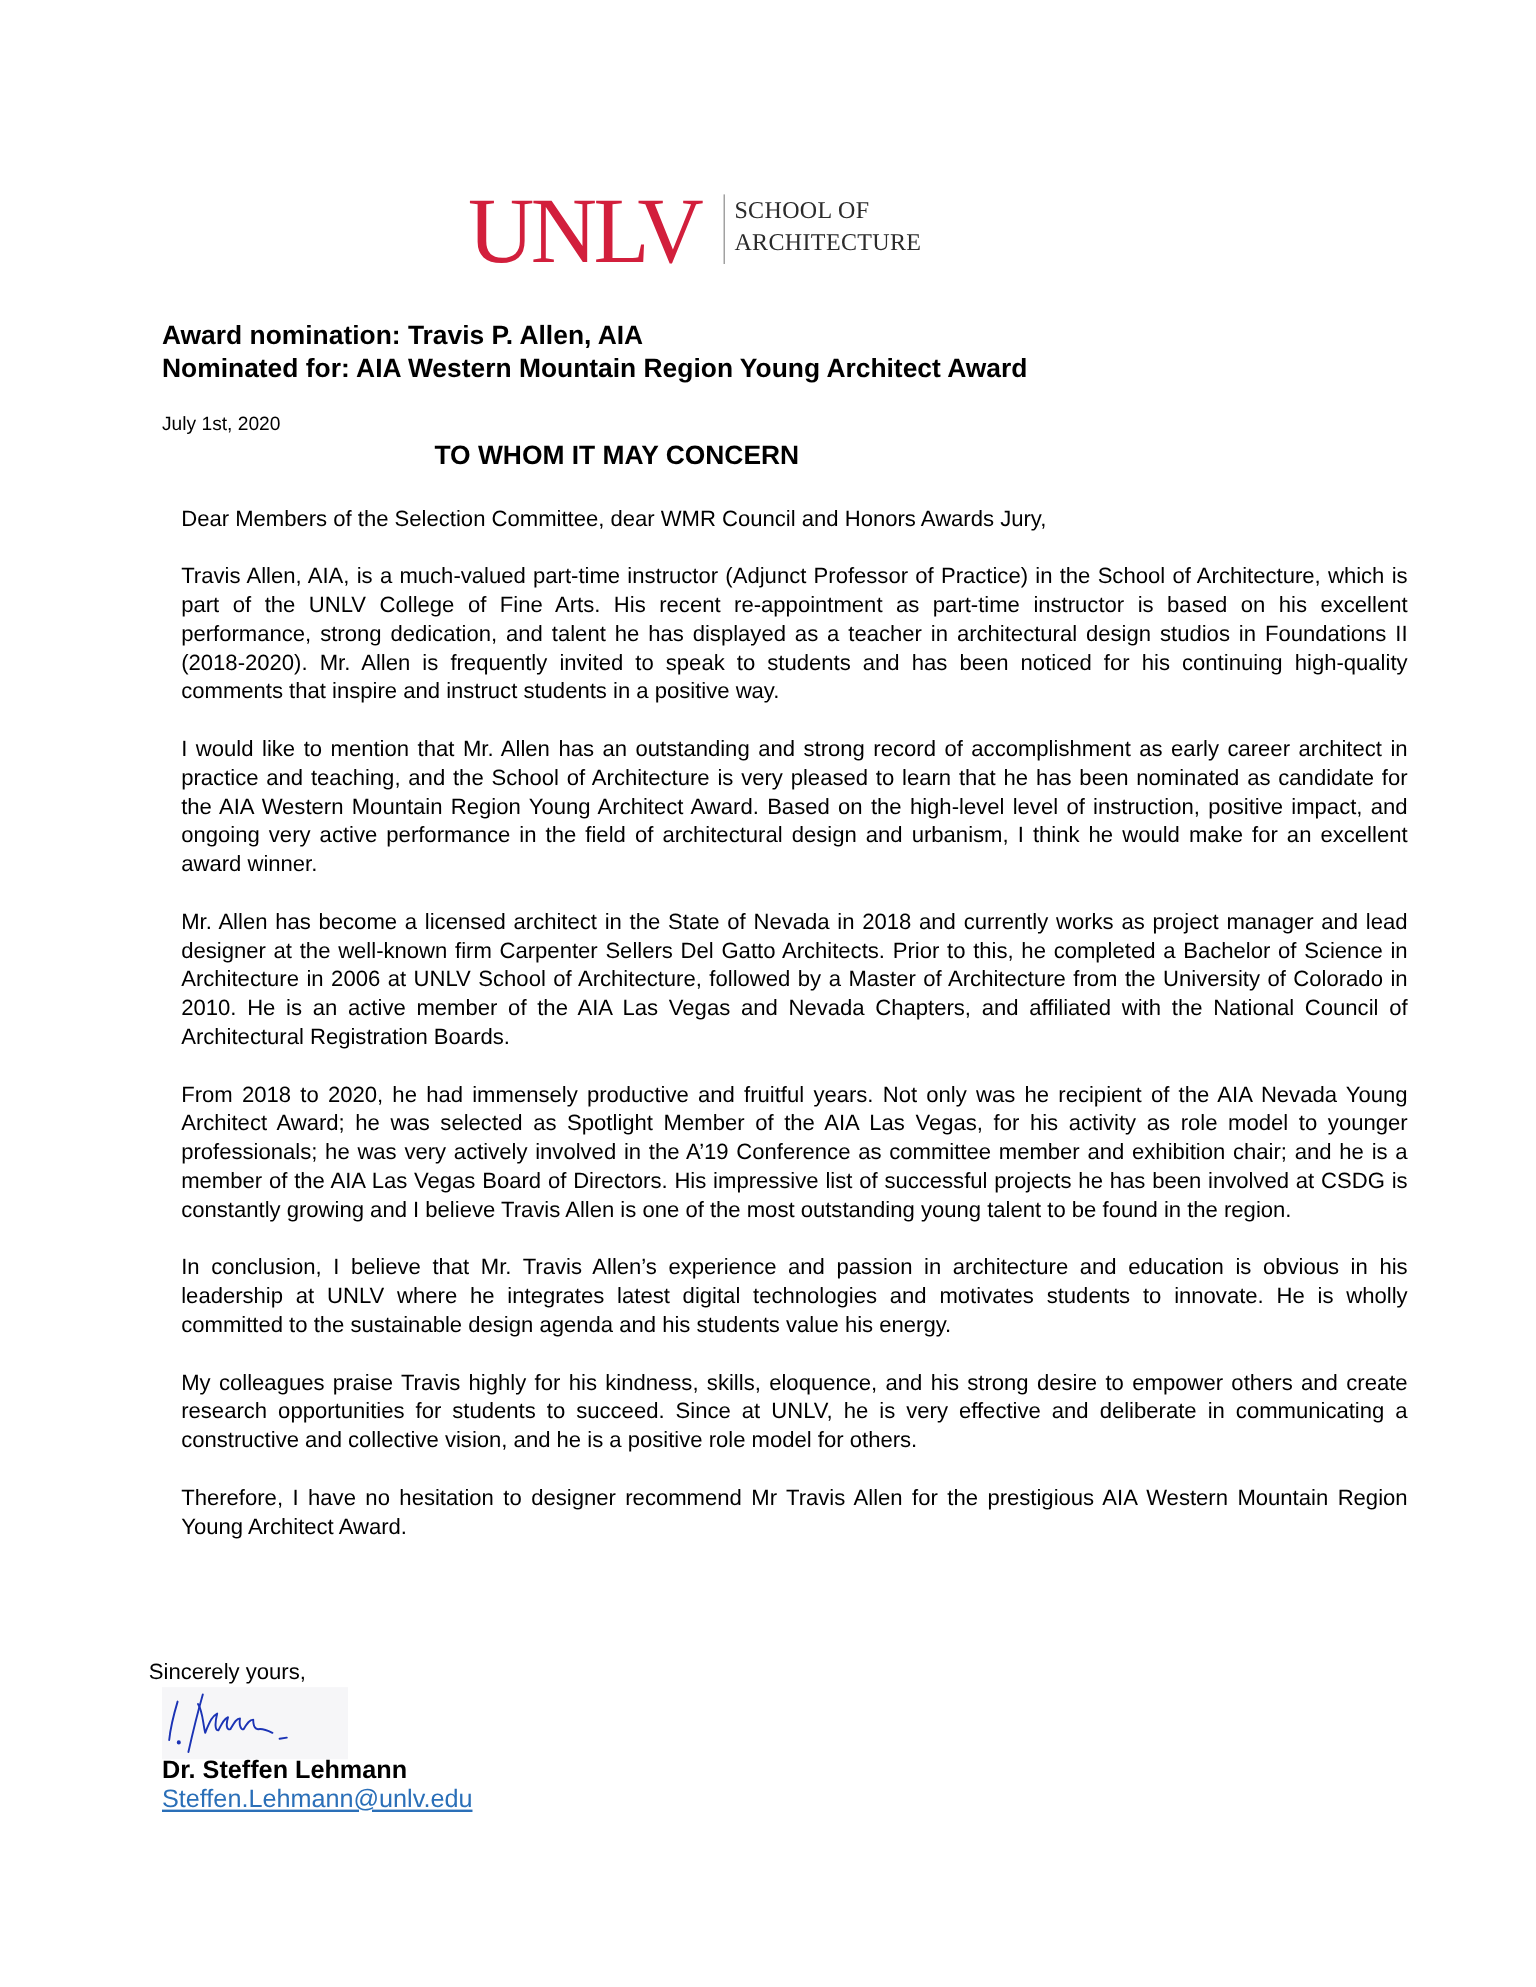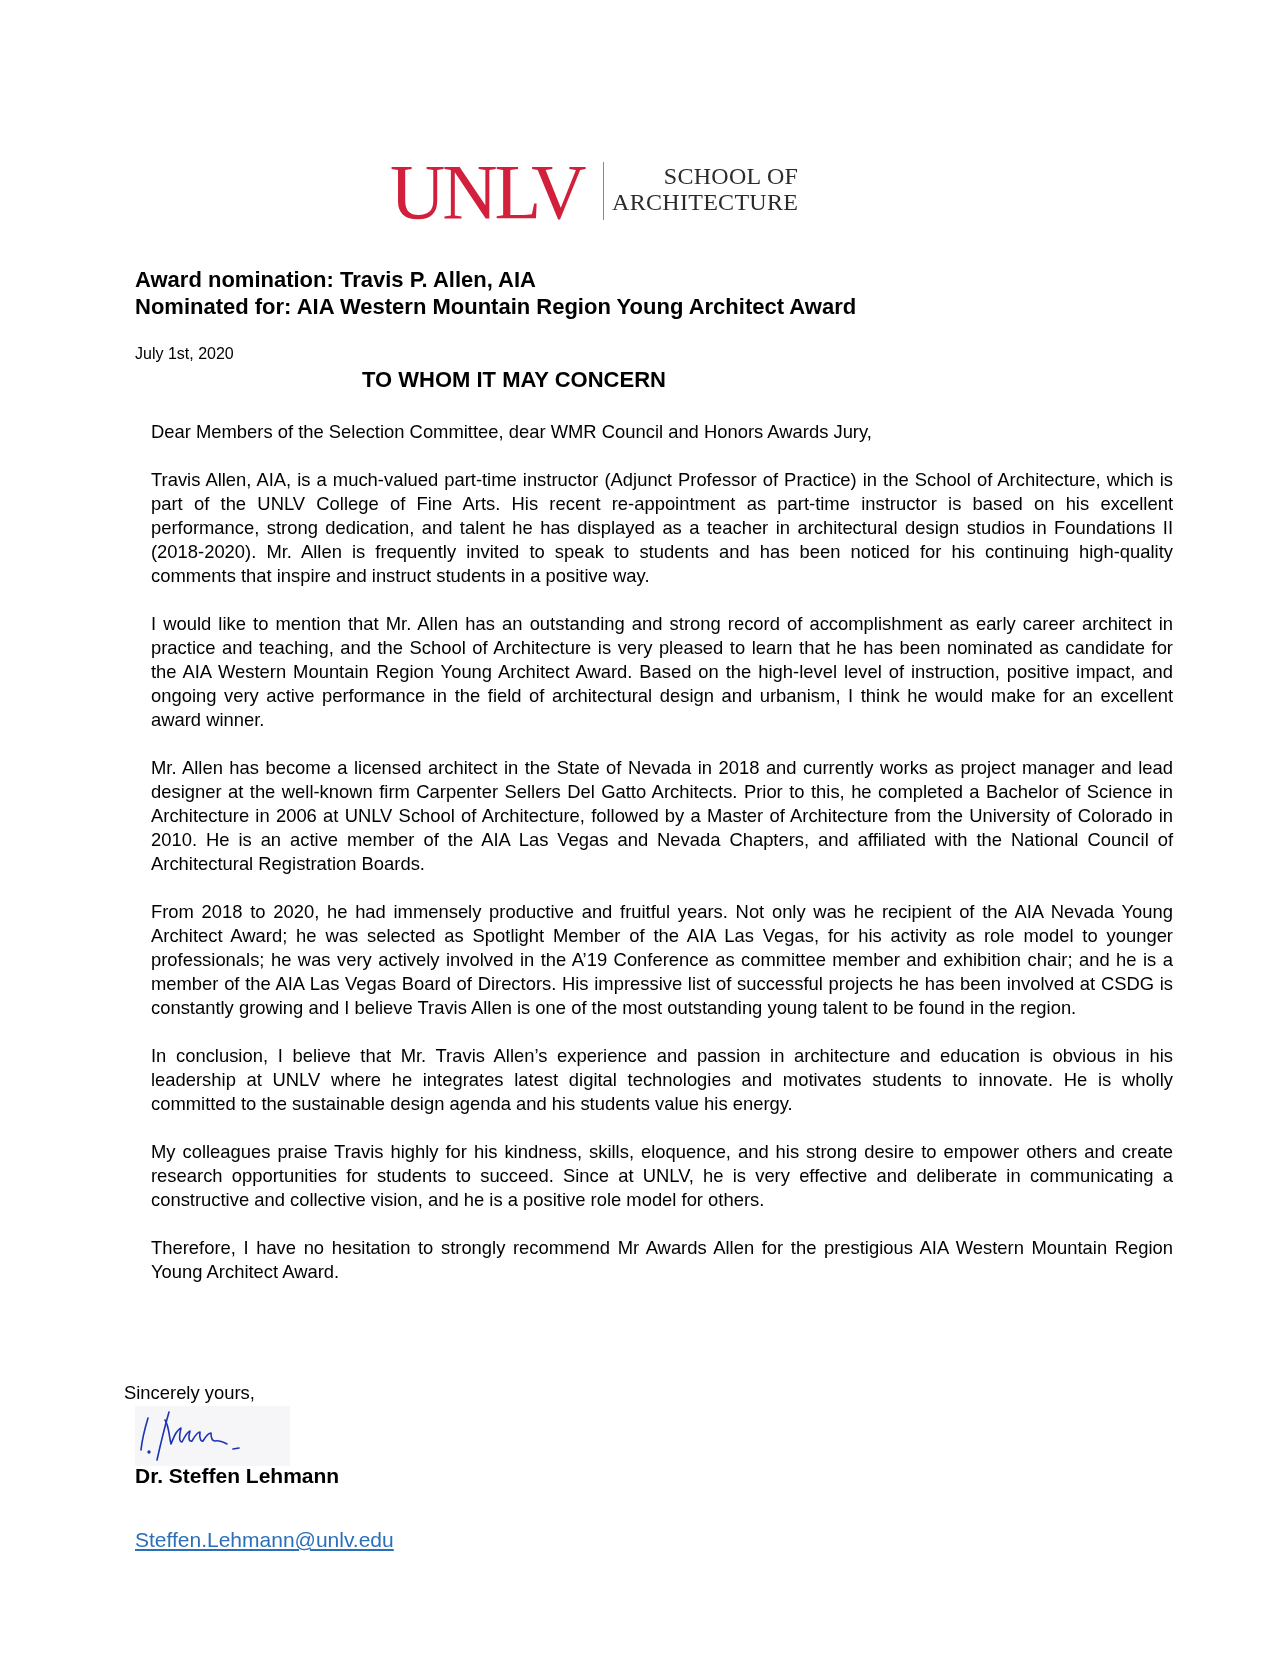--- a/index.html
+++ b/index.html
@@ -5,41 +5,41 @@
   html, body { margin: 0; padding: 0; background: #ffffff; }
   body { width: 1280px; height: 1656px; position: relative; overflow: hidden;
          font-family: "Liberation Sans", sans-serif; color: #000; }
   
   .logo { position: absolute; left: 390px; top: 150px; height: 80px; width: 520px; }
   .logo-unlv { position: absolute; left: 0; top: 2px; font-family: "Liberation Serif", serif;
                color: #d21f3c; font-size: 78px; line-height: 80px; letter-spacing: -3px;
                transform: scaleX(0.98); transform-origin: left; }
   .logo-div { position: absolute; left: 213px; top: 12px; width: 1px; height: 58px; background: #8a8a8a; }
   .logo-school { position: absolute; left: 222px; top: 13px; font-family: "Liberation Serif", serif;
-                 color: #2b2b2b; font-size: 24px; line-height: 26px; letter-spacing: 0.3px; text-align: right; }
+                 color: #2b2b2b; font-size: 20px; line-height: 26px; letter-spacing: 0.3px; }
   .logo-school span { display: block; }
 
   .title { position: absolute; left: 135px; top: 266px; font-weight: bold; font-size: 22px; line-height: 27px; }
   .title span { display: block; white-space: nowrap; }
   .date { position: absolute; left: 135px; top: 344px; font-size: 16px; line-height: 20px; }
   .concern { position: absolute; left: 362px; top: 367px; font-weight: bold; font-size: 22px; line-height: 26px; }
 
   .body { position: absolute; left: 135px; top: 420px; width: 1038px; font-size: 18.4px; line-height: 24px; }
   .body p { margin: 0 0 24px 16px; text-align: justify; }
   .body p.tight { margin-bottom: 0; }
   .u { text-decoration: underline; text-underline-offset: 2px; }
   .b { font-weight: normal; }
 
   .closing { position: absolute; left: 124px; top: 1381px; font-size: 18.4px; line-height: 24px; }
   .sig { position: absolute; left: 135px; top: 1406px; width: 155px; height: 60px; background: #f6f6f8; }
   .sig svg { display: block; }
   .signer { position: absolute; left: 135px; top: 1464px; font-size: 21px; line-height: 24px; }
   .signer .name { font-weight: bold; display: block; }
   .signer .role { display: block; white-space: nowrap; }
-  .signer .email { display: inline-block; color: #2a6fb8; text-decoration: underline; text-underline-offset: 2px; margin-top: 40px; }
+  .signer .email { display: inline-block; color: #2a6fb8; text-decoration: underline; text-underline-offset: 2px; }
 </style>
 </head>
 <body>
 
 <div class="logo">
   <div class="logo-unlv">UNLV</div>
   <div class="logo-div"></div>
   <div class="logo-school">
     <span>SCHOOL OF</span>
     <span>ARCHITECTURE</span>
@@ -55,21 +55,21 @@
 <div class="concern">TO WHOM IT MAY CONCERN</div>
 
 <div class="body">
   <p>Dear Members of the Selection Committee, dear WMR Council and Honors Awards Jury,</p>
   <p>Travis Allen, AIA, is a much-valued part-time instructor (Adjunct Professor of Practice) in the School of Architecture, which is part of the UNLV College of Fine Arts. His recent re-appointment as part-time instructor is based on his excellent performance, strong dedication, and talent he has displayed as a teacher in architectural design studios in Foundations II (2018-2020). Mr. Allen is frequently invited to speak to students and has been noticed for his continuing high-quality comments that inspire and instruct students in a positive way.</p>
   <p><span>I would like to mention that Mr. Allen has an outstanding and strong record of accomplishment as early career architect in practice and teaching, and the School of Architecture is very pleased to learn that he has been nominated as candidate for the </span><span class="b">AIA Western Mountain Region Young Architect Award</span><span>. Based on the high-level level of instruction, positive impact, and ongoing very active performance in the field of architectural design and urbanism, I think he would make for an excellent award winner.</span></p>
   <p>Mr. Allen has become a licensed architect in the State of Nevada in 2018 and currently works as project manager and lead designer at the well-known firm Carpenter Sellers Del Gatto Architects. Prior to this, he completed a Bachelor of Science in Architecture in 2006 at UNLV School of Architecture, followed by a Master of Architecture from the University of Colorado in 2010. He is an active member of the AIA Las Vegas and Nevada Chapters, and affiliated with the National Council of Architectural Registration Boards.</p>
   <p>From 2018 to 2020, he had immensely productive and fruitful years. Not only was he recipient of the AIA Nevada Young Architect Award; he was selected as Spotlight Member of the AIA Las Vegas, for his activity as role model to younger professionals; he was very actively involved in the A’19 Conference as committee member and exhibition chair; and he is a member of the AIA Las Vegas Board of Directors. His impressive list of successful projects he has been involved at CSDG is constantly growing and I believe Travis Allen is one of the most outstanding young talent to be found in the region.</p>
   <p>In conclusion, I believe that Mr. Travis Allen’s experience and passion in architecture and education is obvious in his leadership at UNLV where he integrates latest digital technologies and motivates students to innovate. He is wholly committed to the sustainable design agenda and his students value his energy.</p>
   <p>My colleagues praise Travis highly for his kindness, skills, eloquence, and his strong desire to empower others and create research opportunities for students to succeed. Since at UNLV, he is very effective and deliberate in communicating a constructive and collective vision, and he is a positive role model for others.</p>
-  <p><span>Therefore, I have no hesitation to strongly recommend Mr Awards Allen for the prestigious </span><span class="b">AIA Western Mountain Region Young Architect Award.</span></p>
+  <p><span>Therefore, I have no hesitation to designer recommend Mr Travis Allen for the prestigious </span><span class="b">AIA Western Mountain Region Young Architect Award.</span></p>
 </div>
 
 <div class="closing">Sincerely yours,</div>
 
 <div class="sig">
   <svg width="155" height="60" viewBox="0 0 155 60">
     <g fill="none" stroke="#1b33b5" stroke-width="1.6" stroke-linecap="round" stroke-linejoin="round">
       <path d="M13 12 C10 22 7 34 6 44"></path>
       <circle cx="14" cy="46" r="0.9" fill="#1b33b5"></circle>
       <path d="M34 6 C30 20 26 36 22 54"></path>

